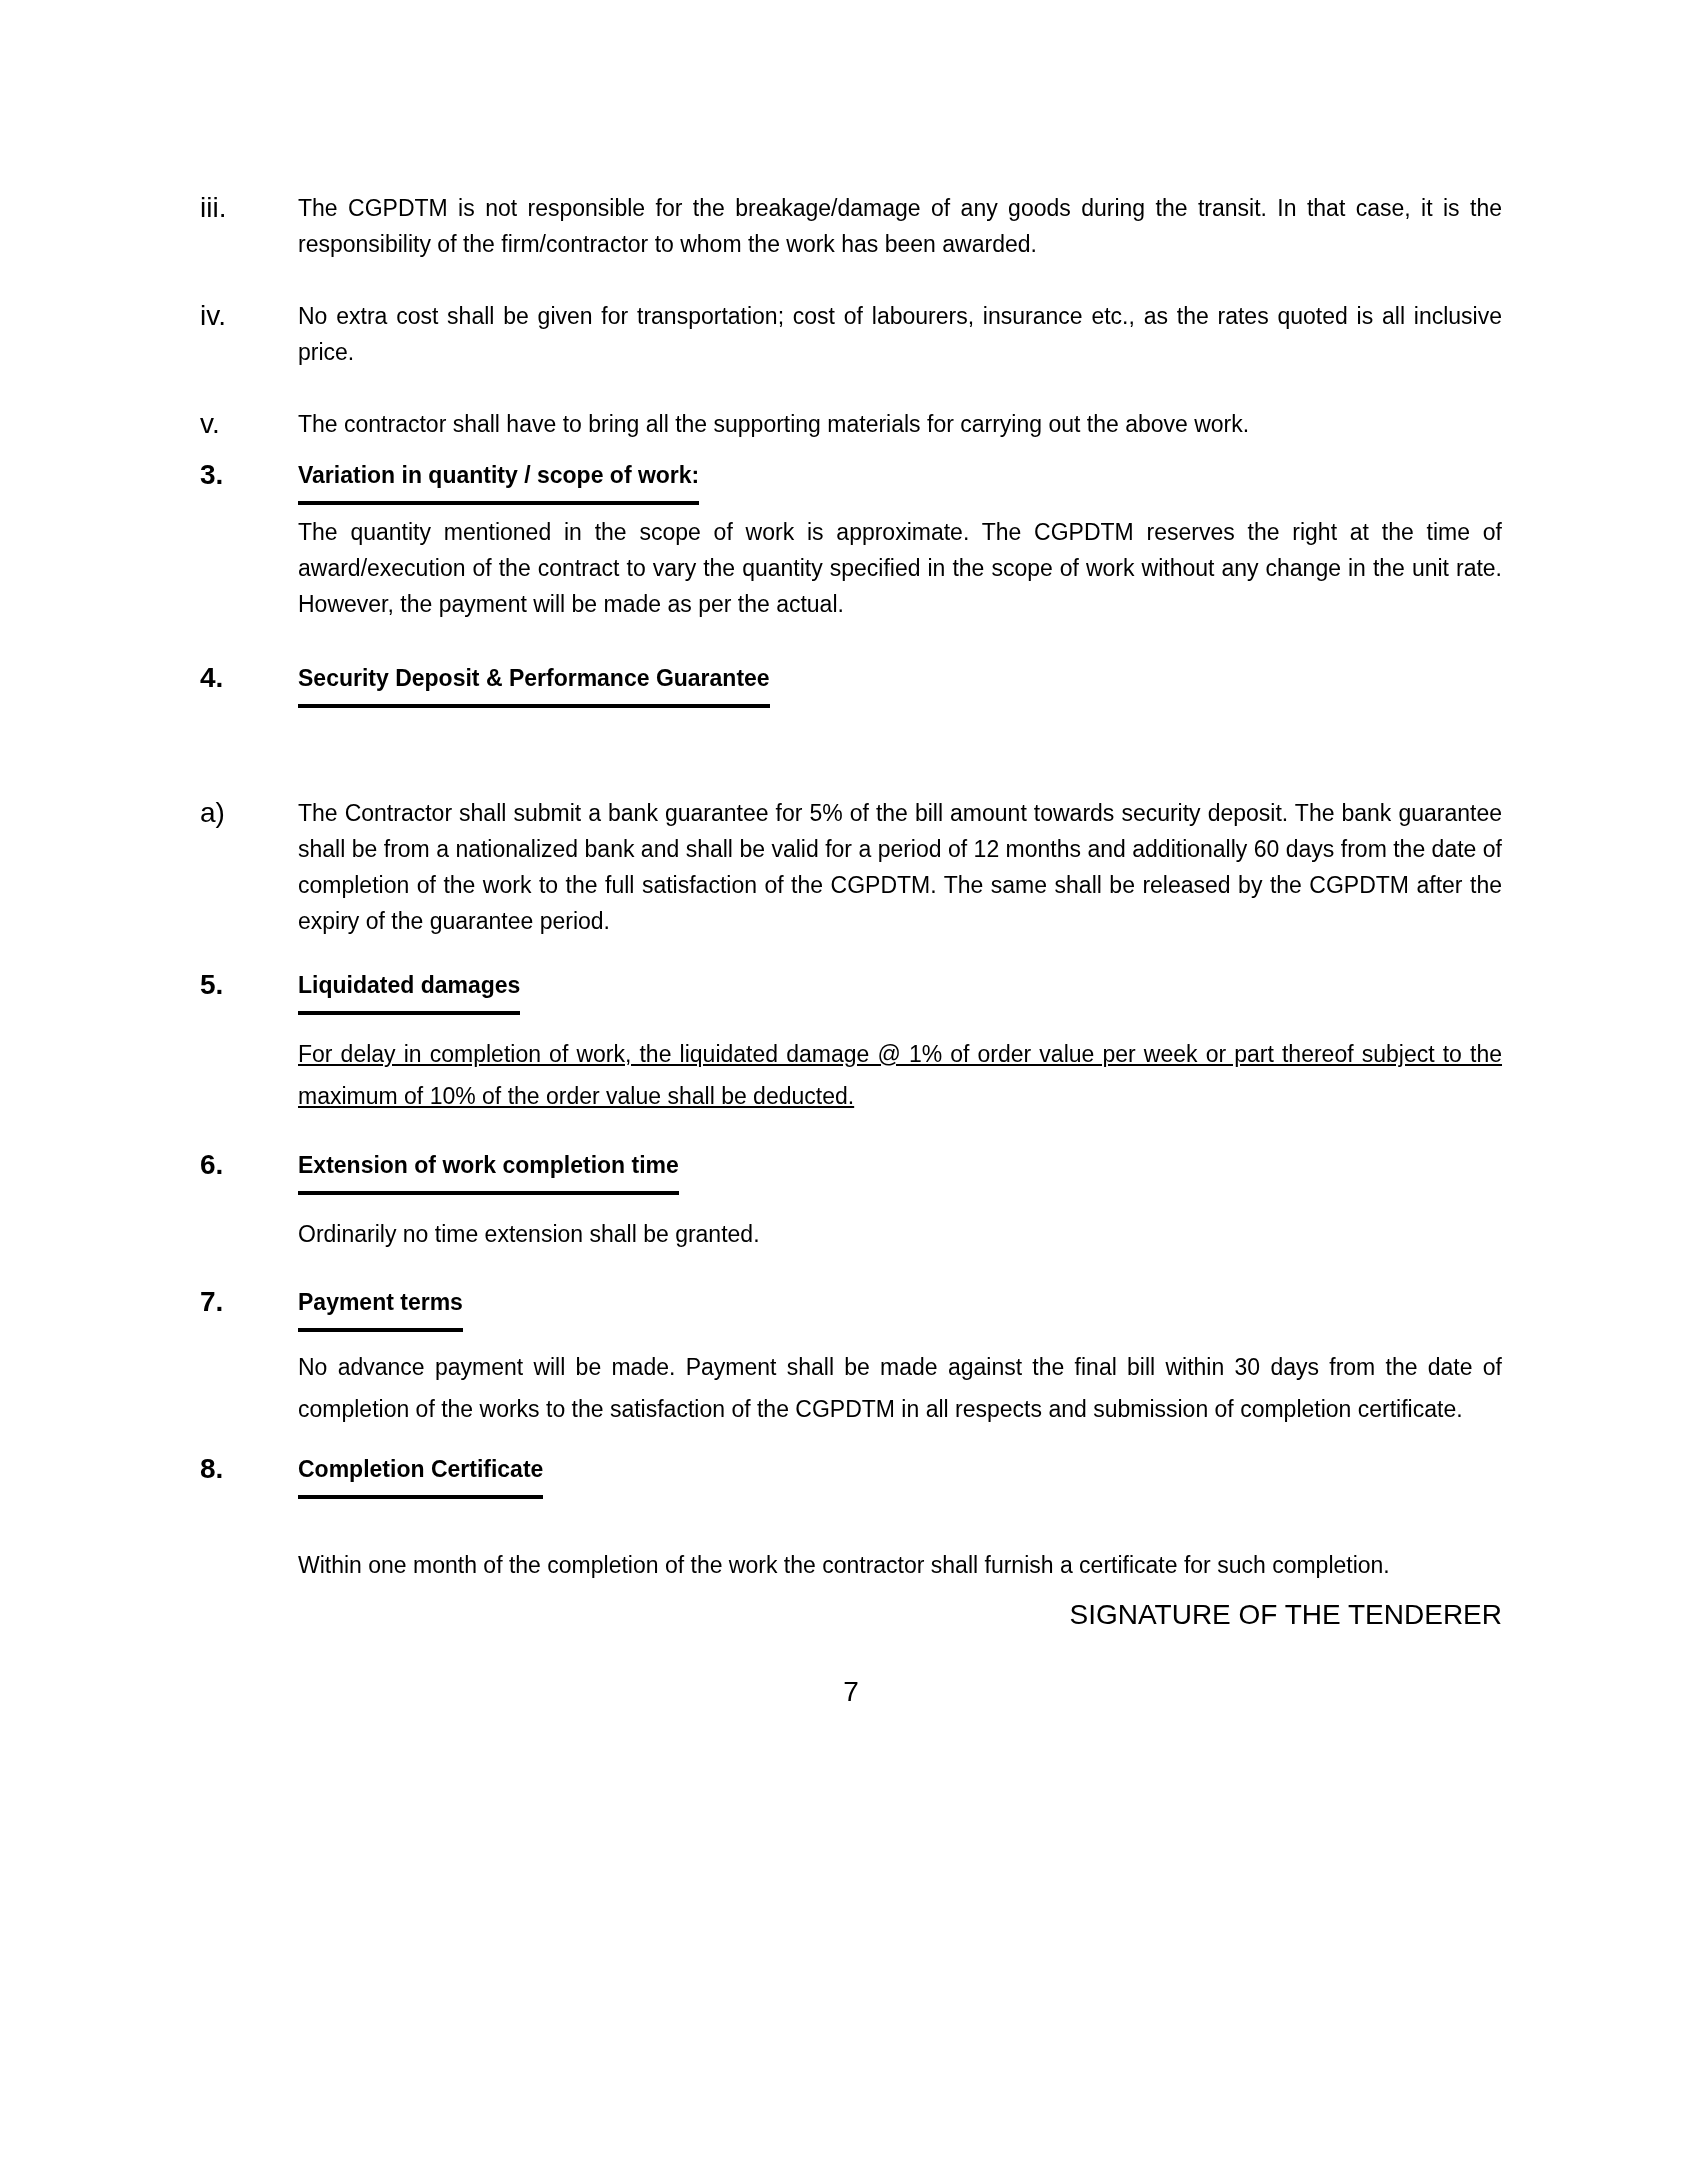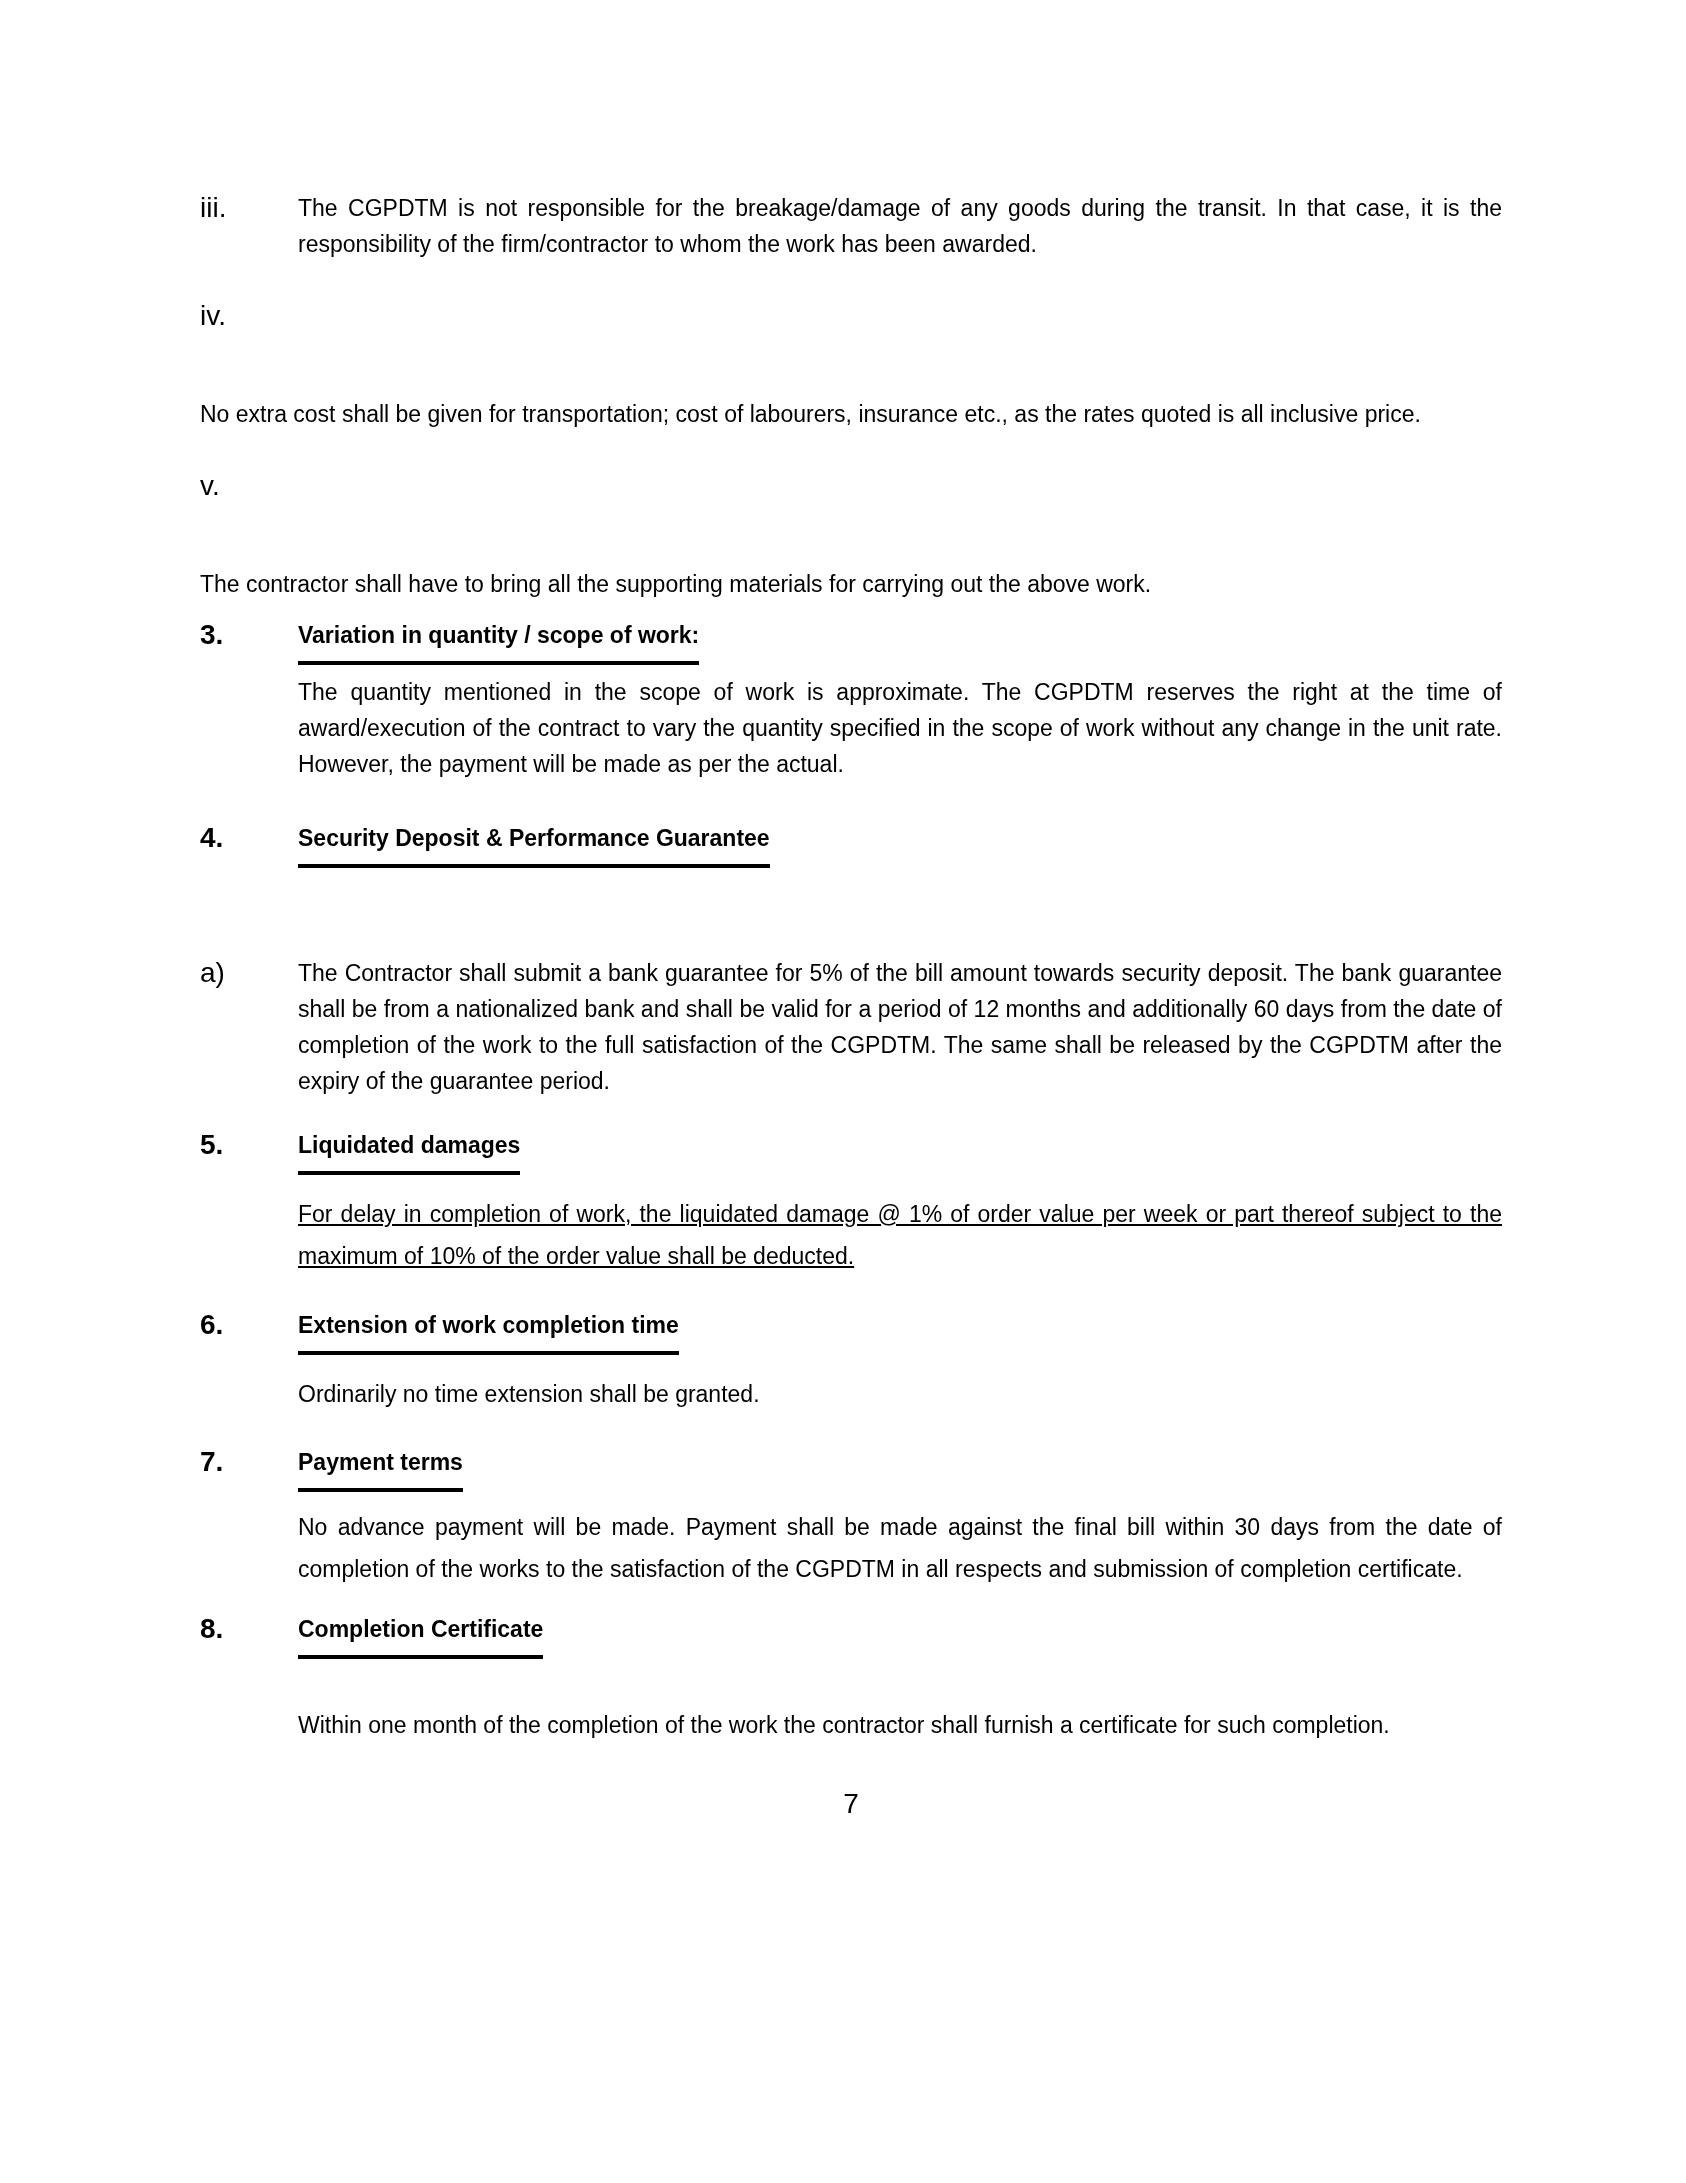--- a/index.html
+++ b/index.html
@@ -41,21 +41,21 @@
   .heading-text {
     font-weight: bold;
     border-bottom: 4.6px solid #000;
     padding-bottom: 13px;
   }
   .spaced { letter-spacing: 3.3px; }
   .lh-wide .text { line-height: 42px; }
   .lh-mid .text { line-height: 40px; }
 
   
-  .mt-blank   { margin-top: 36px; flex-direction: column; }
+  .mt-blank   { margin-top: 36px; }
   .mt-47      { margin-top: 31px; }
   .mt-h3      { margin-top: 15px; }
   .mt-p3      { margin-top: 20.5px; }
   .mt-h4      { margin-top: 38px; }
   .mt-suba    { margin-top: 99px; }
   .mt-h5      { margin-top: 28px; }
   .mt-p5      { margin-top: 30px; text-decoration: underline; }
   .mt-h6      { margin-top: 30px; }
   .mt-p6      { margin-top: 33px; }
   .mt-h7      { margin-top: 32px; }
@@ -144,17 +144,18 @@
 
   <div class="row mt-h8">
     <div class="label bold">8.</div>
     <div class="text"><span class="heading-text">Completion Certificate</span></div>
   </div>
   <div class="row mt-p8 lh-mid">
     <div class="label"></div>
     <div class="text just">Within one month of the completion of the work the contractor shall furnish a certificate for such completion.</div>
   </div>
 
+  <div class="signature mt-sig">SIGNATURE OF THE TENDERER</div>
 
   <div class="page-number mt-pagenum">7</div>
 
 </div>
 
 
 </body></html>

